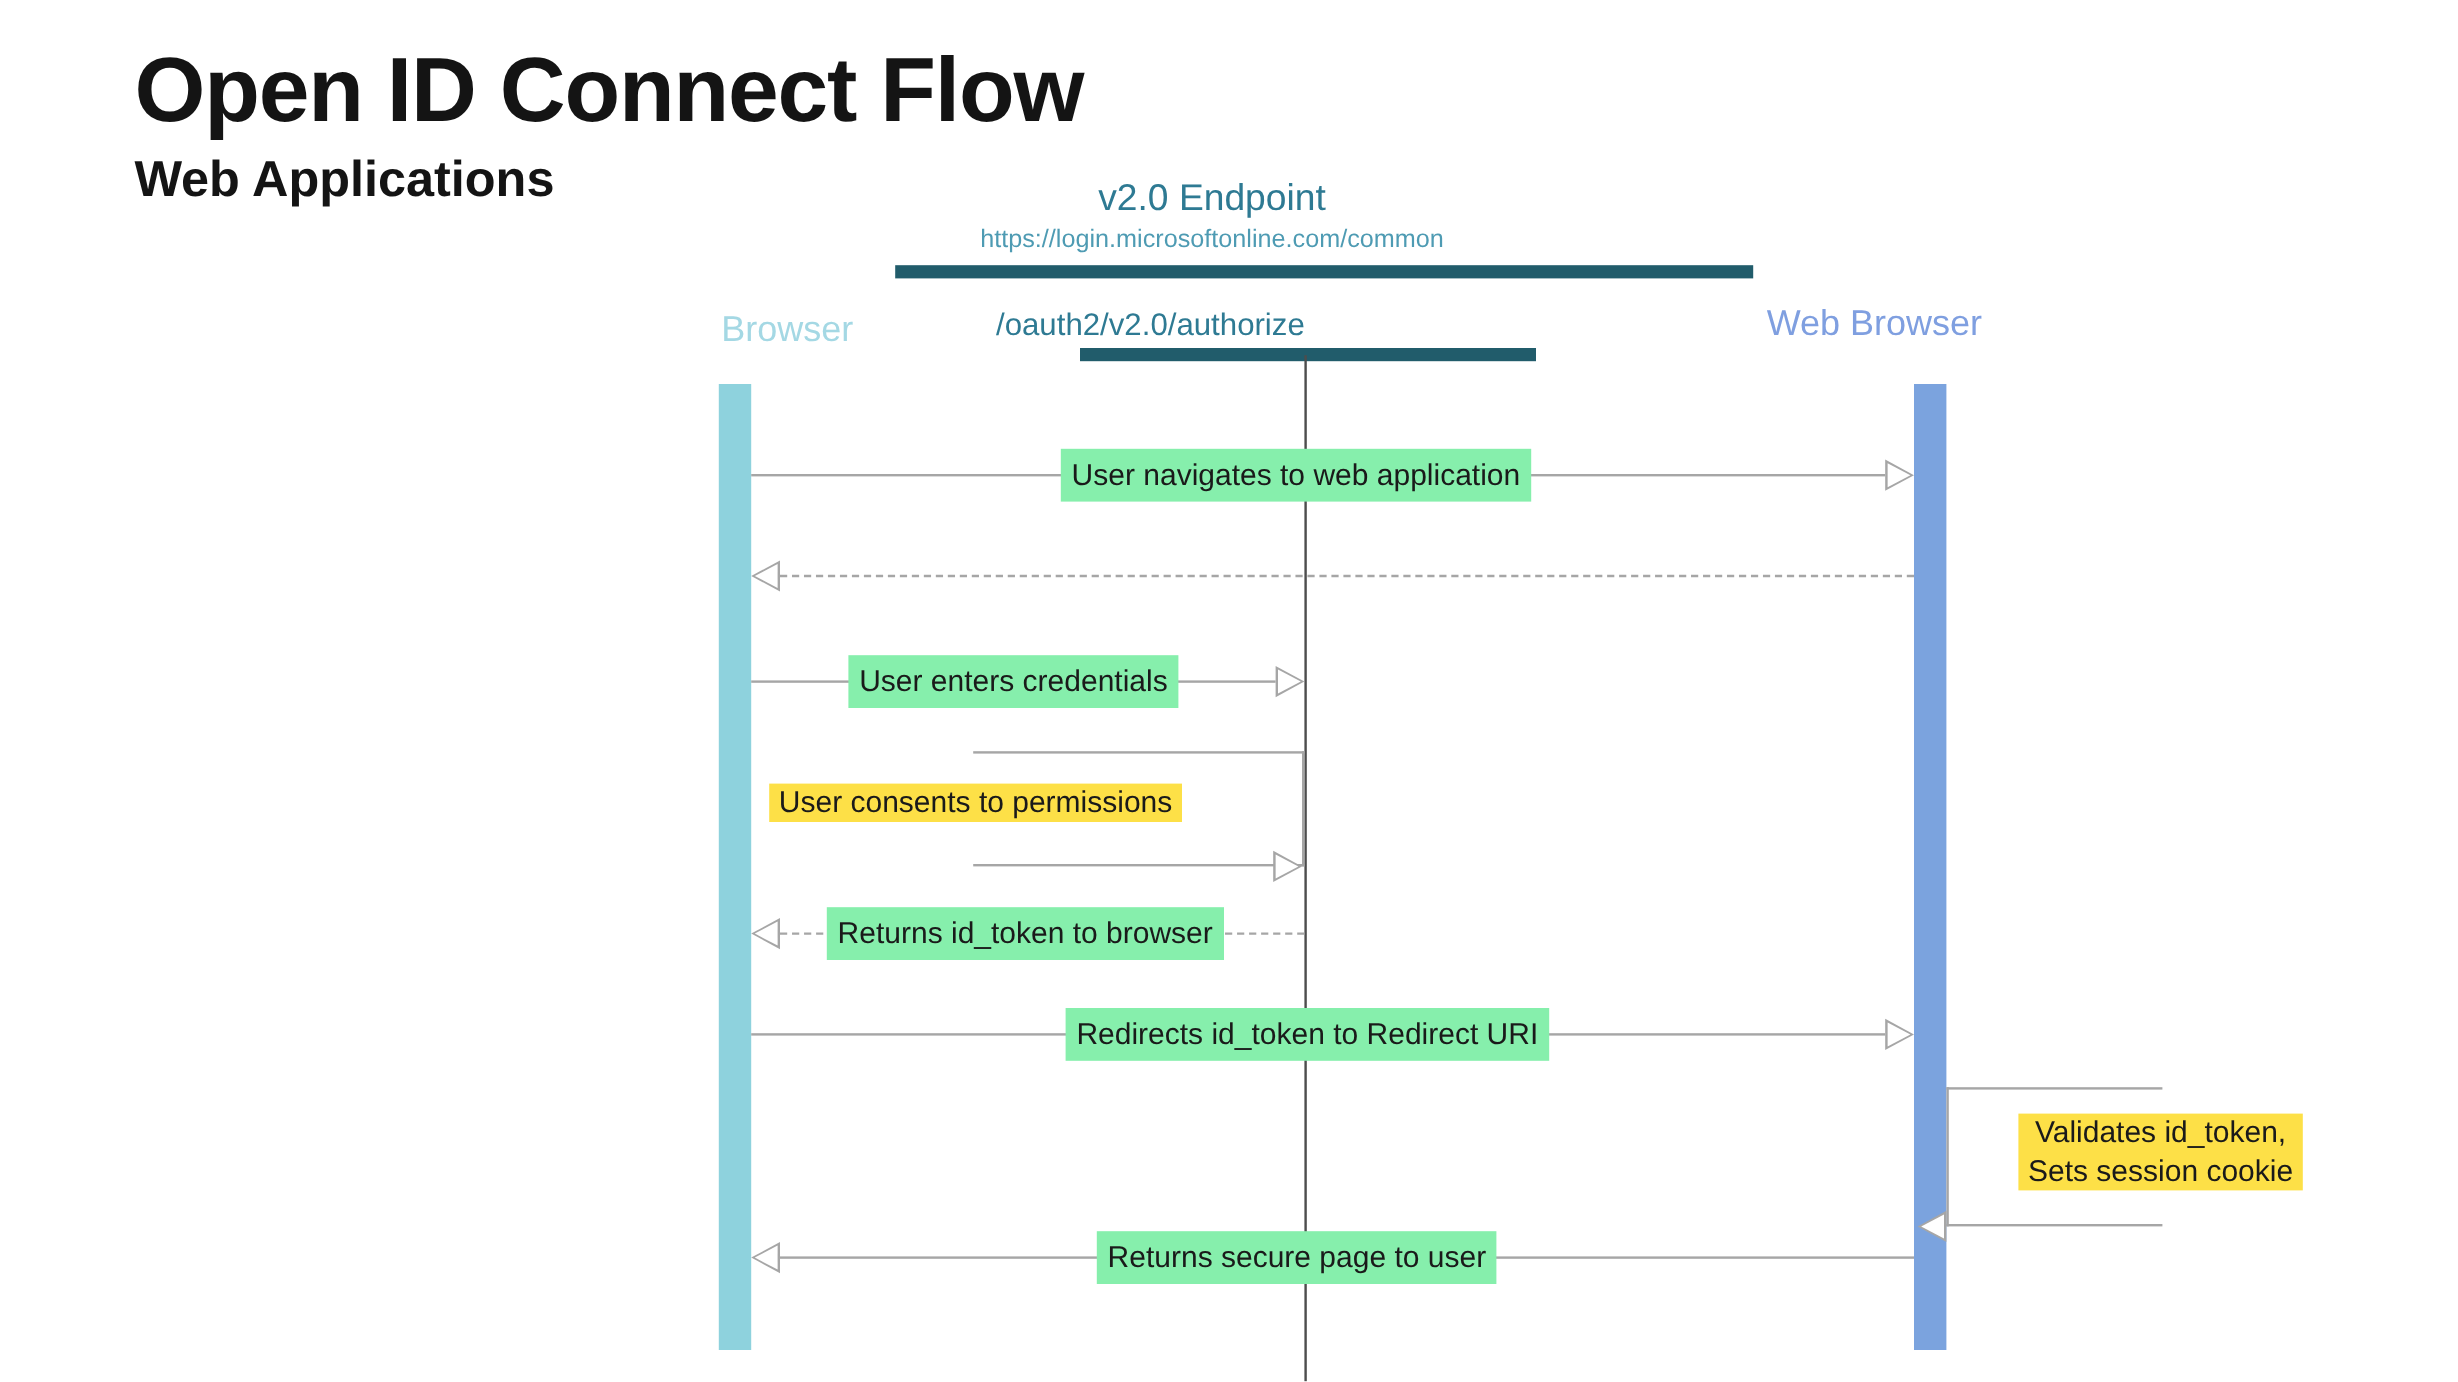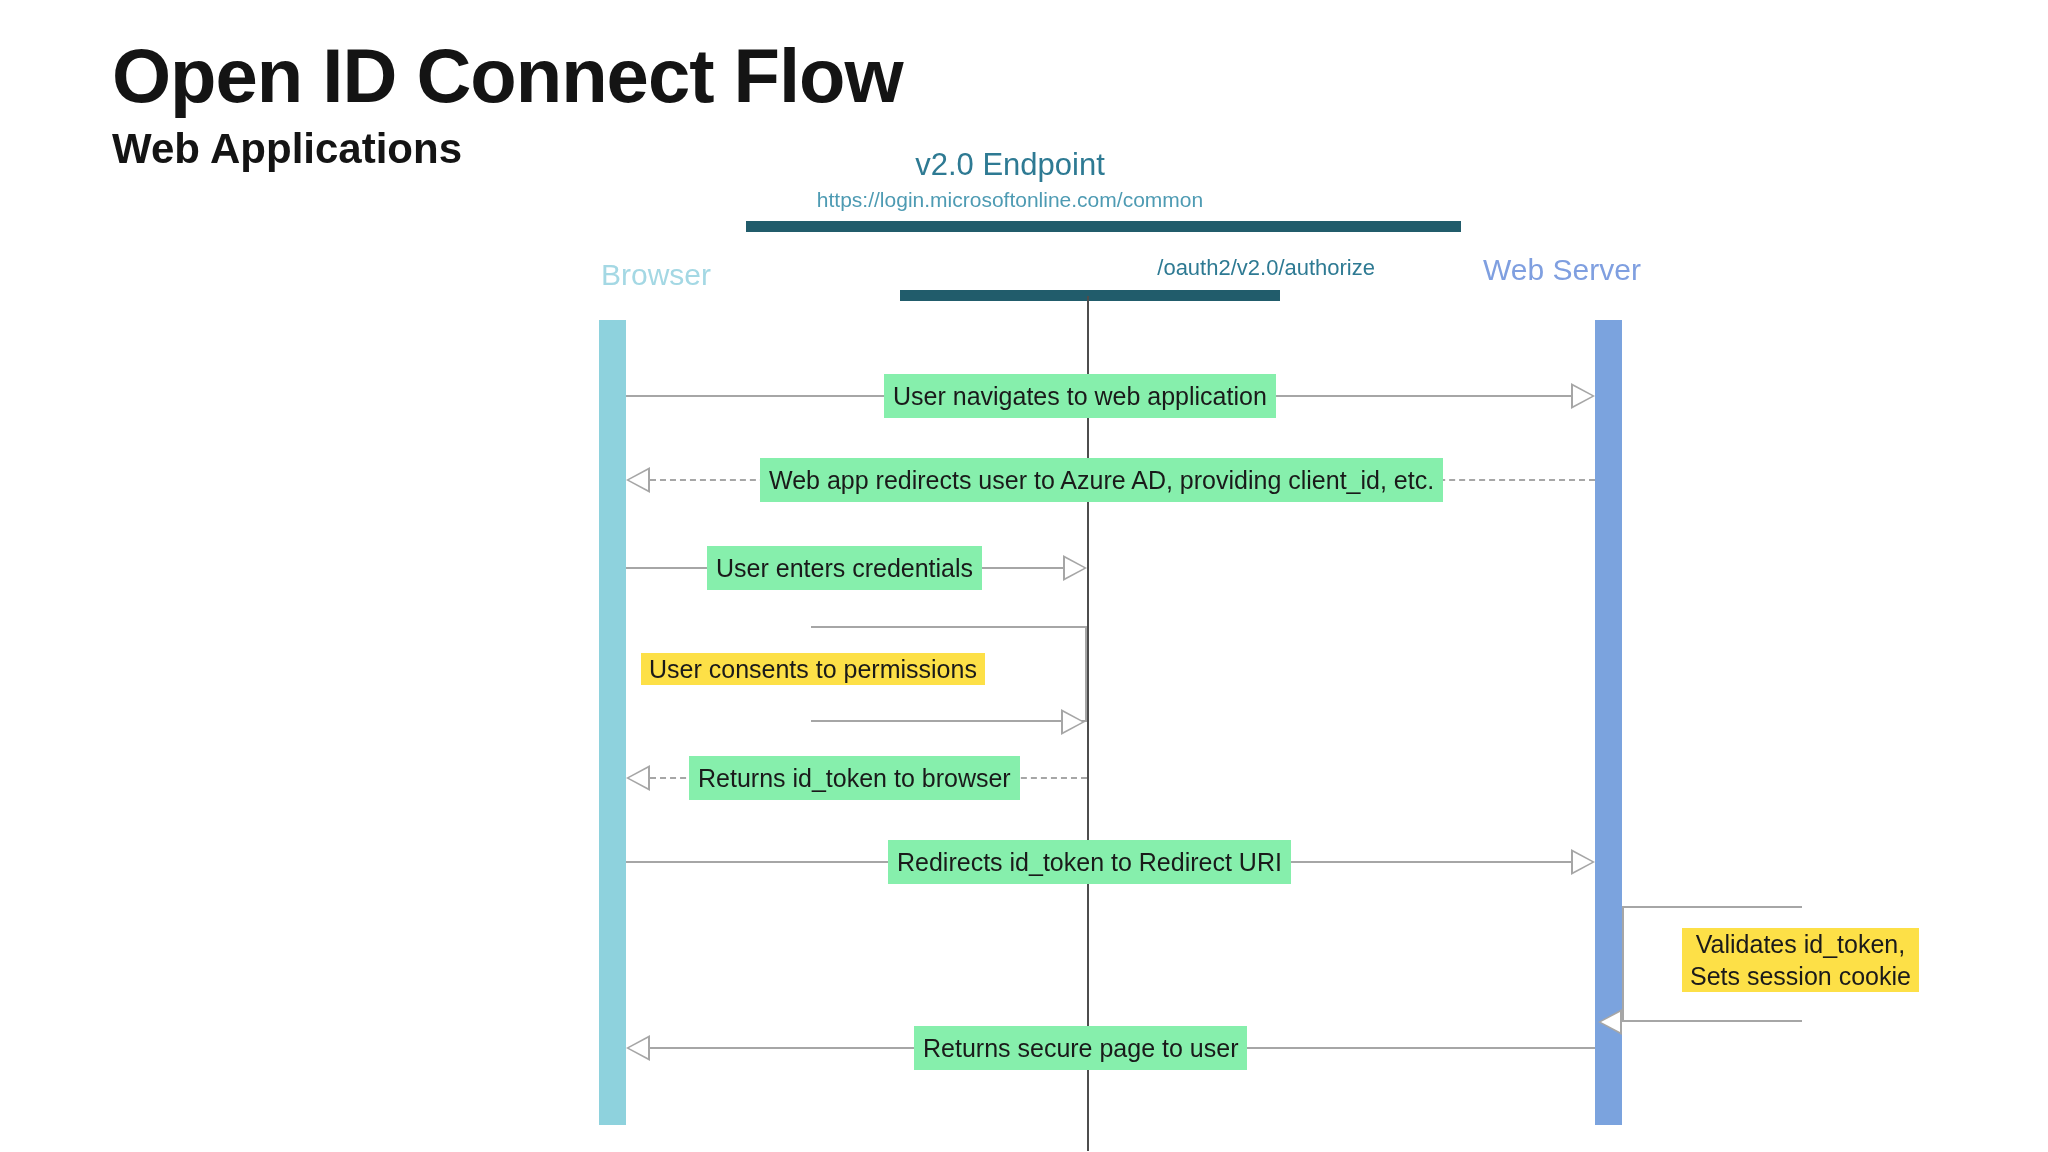--- a/index.html
+++ b/index.html
@@ -77,22 +77,22 @@
   #endpoint-bar-main {
     left: 746px;
     top: 221px;
     width: 715px;
   }
   #authorize-label {
     position: absolute;
     left: 830px;
     top: 255px;
     width: 545px;
-    text-align: right;
-    font-size: 22px;
+    text-align: left;
+    font-size: 26px;
     color: #2E7A93;
     white-space: nowrap;
   }
   #endpoint-bar-authorize {
     left: 900px;
     top: 290px;
     width: 380px;
   }
 
   
@@ -237,38 +237,37 @@
   <div id="endpoint-header">
     <div id="endpoint-title">v2.0 Endpoint</div>
     <div id="endpoint-url">https://login.microsoftonline.com/common</div>
   </div>
   <div class="endpoint-bar" id="endpoint-bar-main"></div>
 
   <div id="authorize-label">/oauth2/v2.0/authorize</div>
   <div class="endpoint-bar" id="endpoint-bar-authorize"></div>
 
   <div class="lane-label" id="label-browser">Browser</div>
-  <div class="lane-label" id="label-webserver">Web Server</div>
+  <div class="lane-label" id="label-webserver">Web Browser</div>
 
   <div id="bar-browser"></div>
   <div id="lifeline-endpoint"></div>
   <div id="bar-webserver"></div>
 
   <div class="msg" style="left:626px; top:374px; width:969px;">
     <div class="msg-line" style="left:0; width:945px;"></div>
     <div class="arrow arrow-right" style="left:945px;"></div>
     <div class="arrow-right-inner" style="left:947px;"></div>
     <div class="msg-label" style="left:258px;">User navigates to web application</div>
   </div>
 
   <div class="msg" style="left:626px; top:458px; width:969px;">
     <div class="msg-line dashed" style="left:24px; width:945px;"></div>
     <div class="arrow arrow-left" style="left:0;"></div>
     <div class="arrow-left-inner" style="left:3px;"></div>
-    <div class="msg-label" style="left:134px;">Web app redirects user to Azure AD, providing client_id, etc.</div>
   </div>
 
   <div class="msg" style="left:626px; top:546px; width:461px;">
     <div class="msg-line" style="left:0; width:437px;"></div>
     <div class="arrow arrow-right" style="left:437px;"></div>
     <div class="arrow-right-inner" style="left:439px;"></div>
     <div class="msg-label" style="left:81px;">User enters credentials</div>
   </div>
 
   <div class="selfloop" style="left:811px; top:626px; width:276px; height:96px;">

